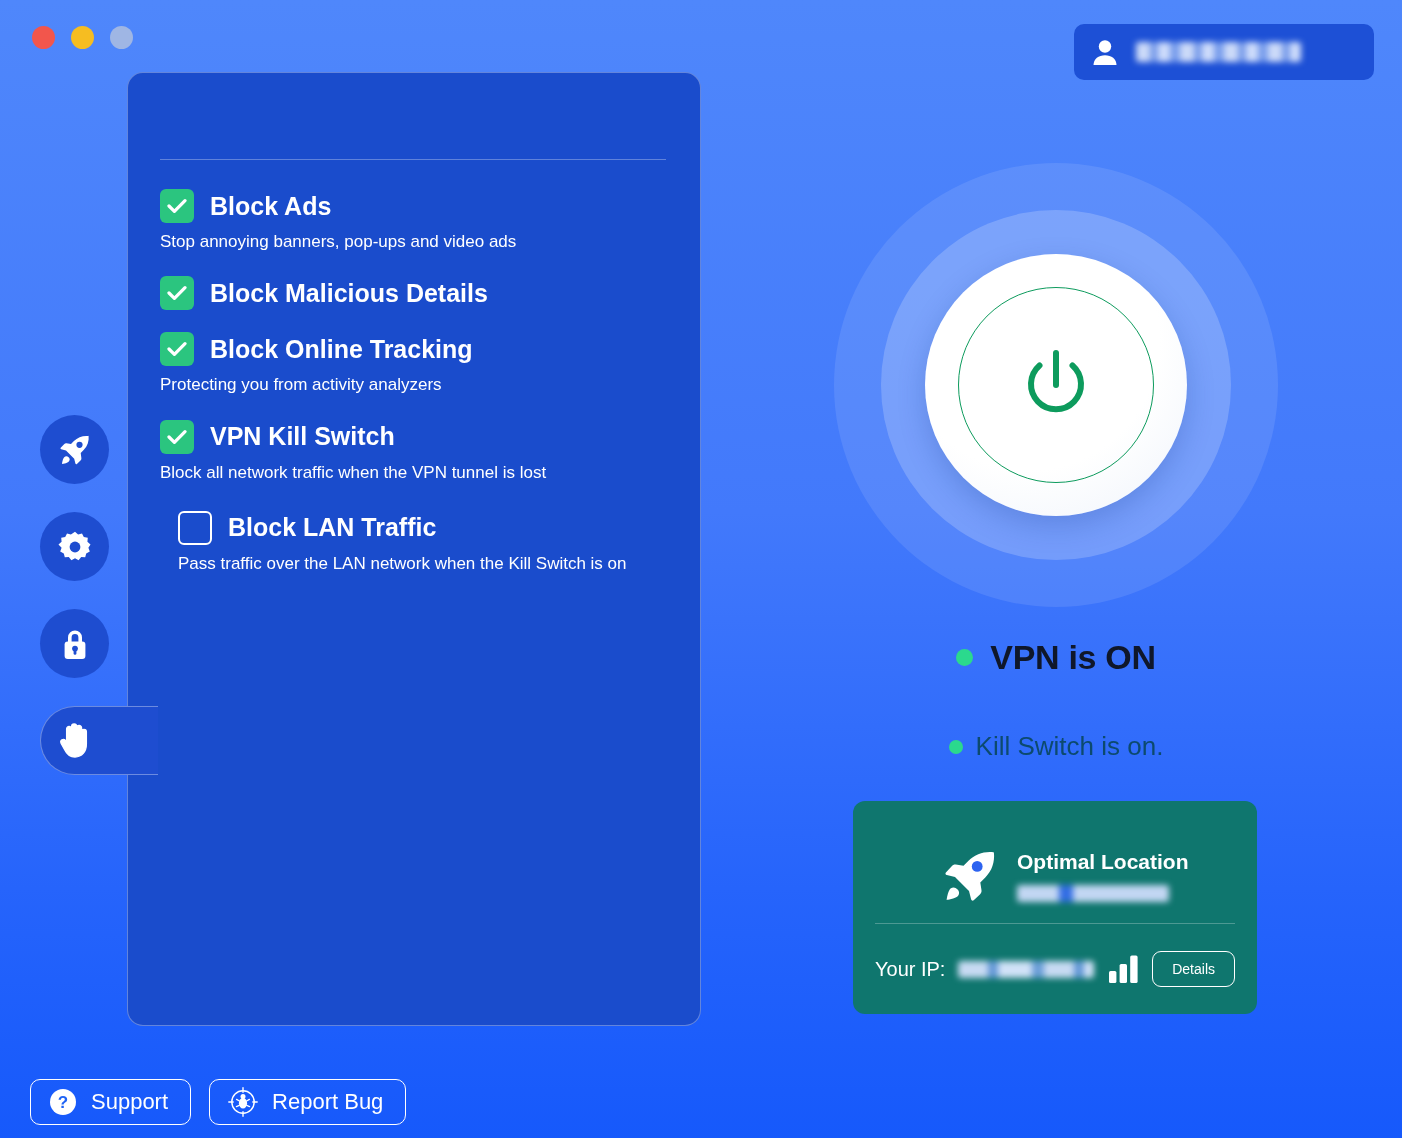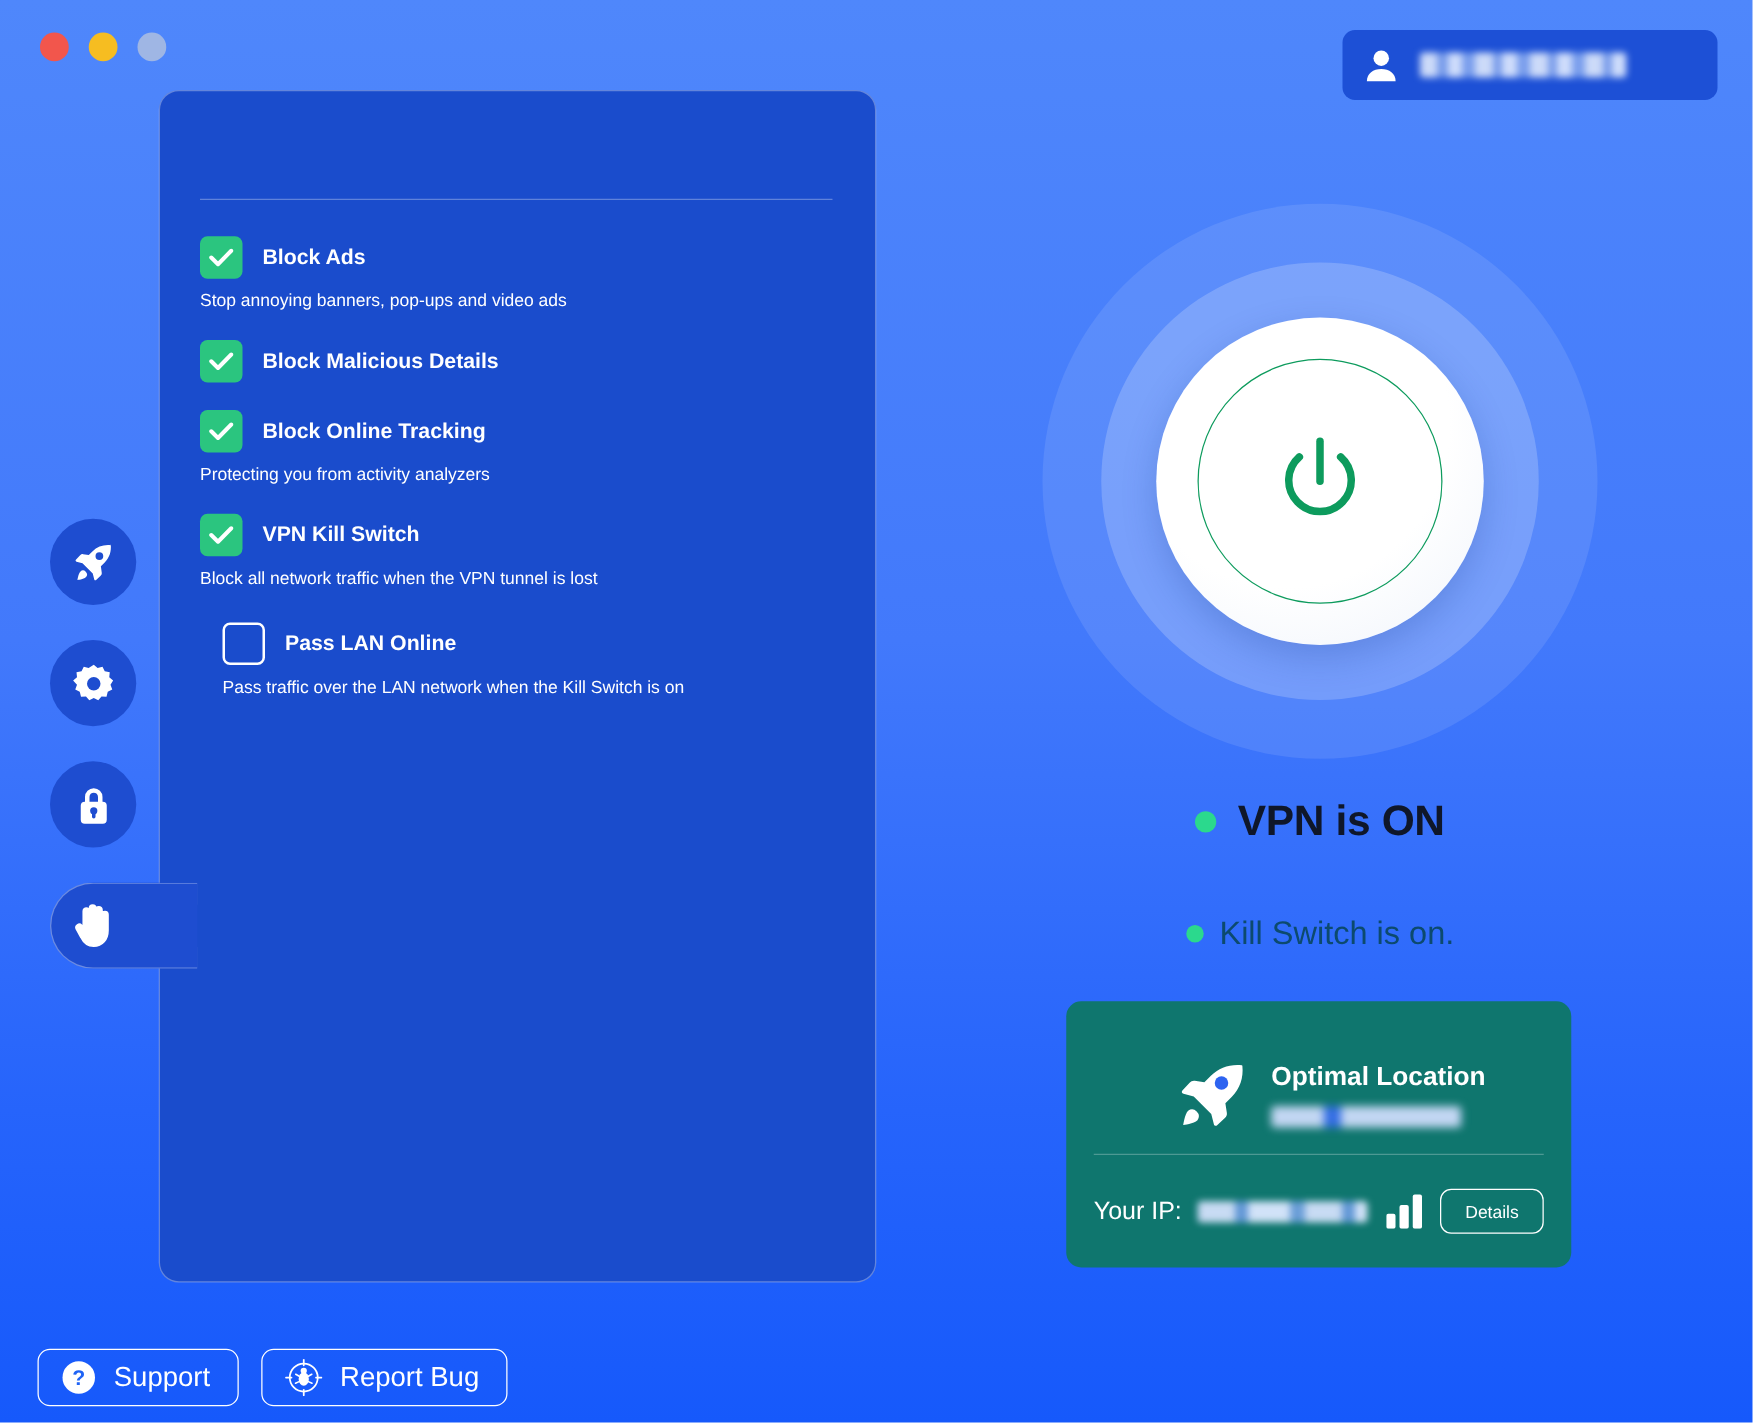--- a/index.html
+++ b/index.html
@@ -136,27 +136,27 @@
     display: flex;
     align-items: center;
     justify-content: center;
     cursor: pointer;
   }
   .cbx.on  { background: #2bc57f; }
   .cbx.off { background: transparent; border: 2px solid #ffffff; }
   .cbx svg { display: block; }
 
   .pref-label {
-    font-size: 17px;
+    font-size: 25px;
     font-weight: bold;
     color: #ffffff;
   }
   .pref-desc {
     margin-top: 7px;
-    font-size: 14px;
+    font-size: 17px;
     line-height: 1.43;
     color: #ffffff;
     max-width: 492px;
   }
 
   
   .power-wrap {
     position: absolute;
     left: 830px;
     top: 155px;
@@ -453,21 +453,21 @@
             </svg>
         </div>
         <div class="pref-label">VPN Kill Switch</div>
       </div>
       <div class="pref-desc">Block all network traffic when the VPN tunnel is lost</div>
     </div>
 
     <div class="pref-item indented">
       <div class="pref-head">
         <div class="cbx off"></div>
-        <div class="pref-label">Pass LAN Online</div>
+        <div class="pref-label">Block LAN Traffic</div>
       </div>
       <div class="pref-desc">Pass traffic over the LAN network when the Kill Switch is on</div>
     </div>
 
   </div>
 </div>
 
 <div class="power-wrap">
   <div class="halo-outer"></div>
   <div class="halo-inner"></div>

